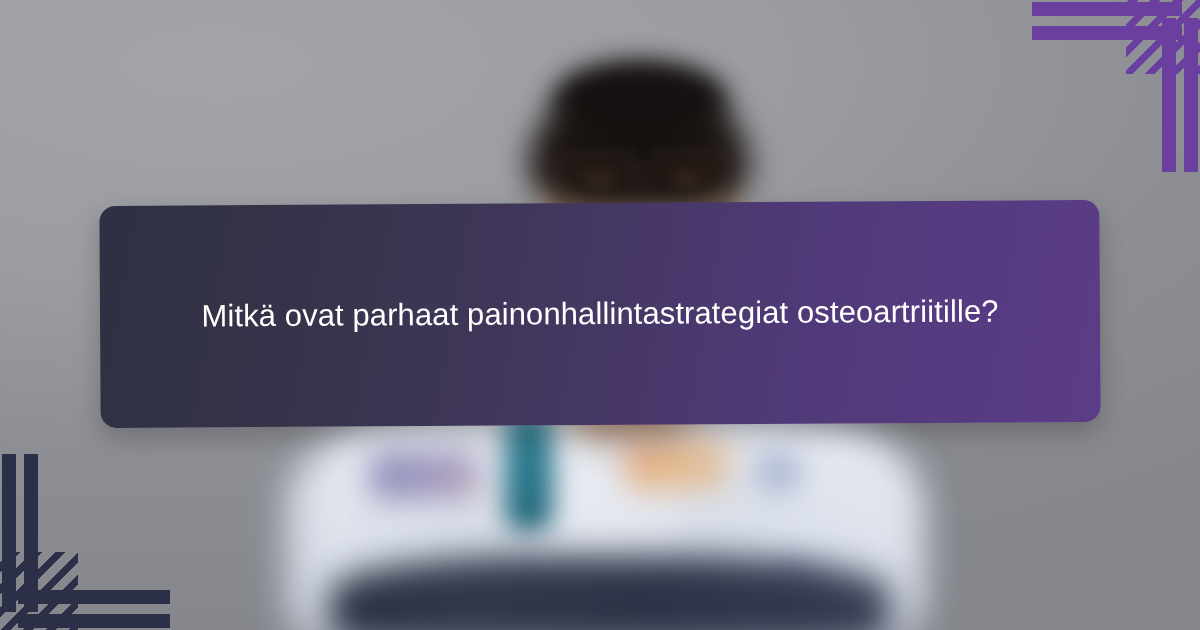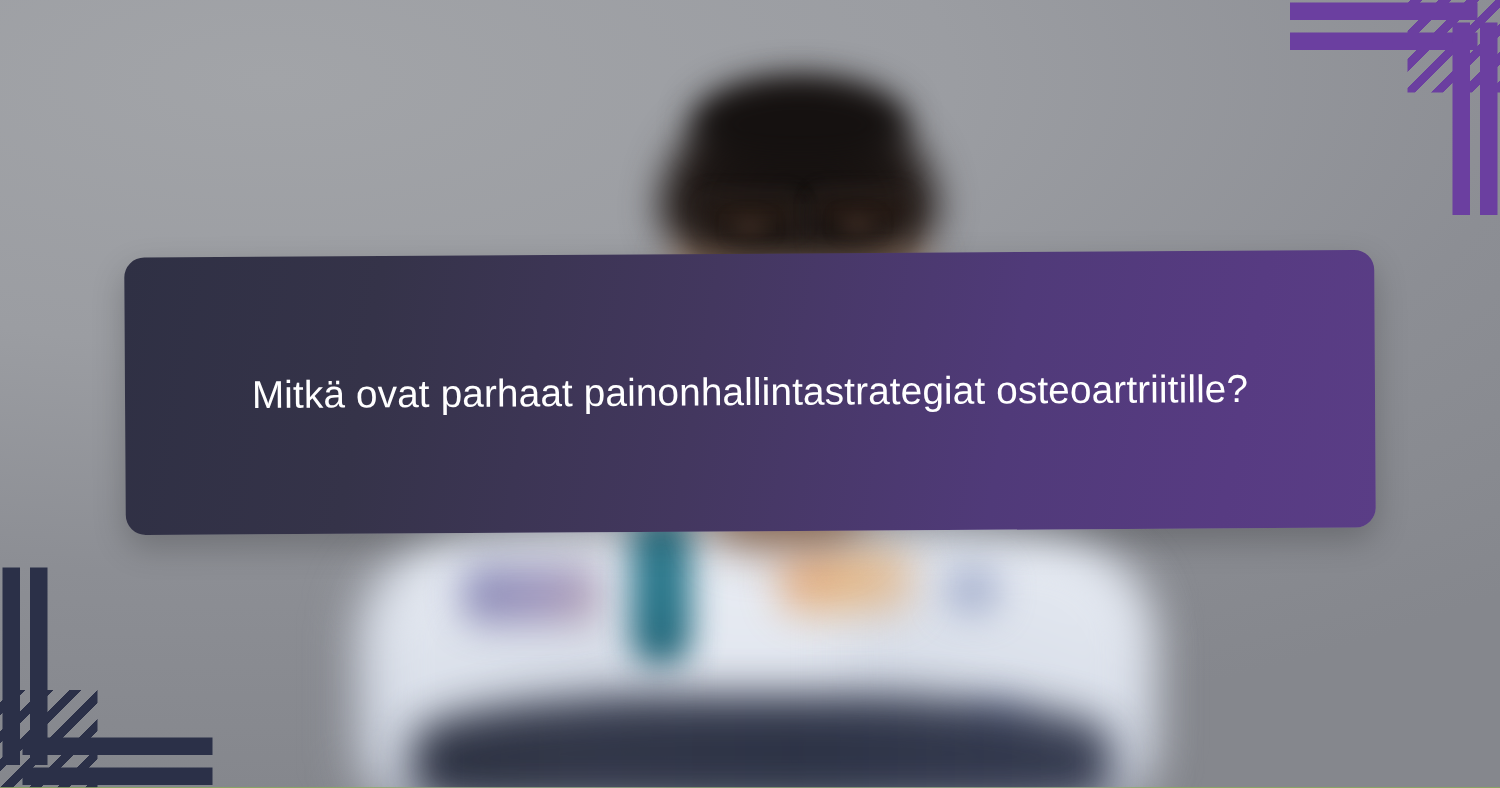--- a/index.html
+++ b/index.html
@@ -8,21 +8,21 @@
     width:1200px; height:630px;
     overflow:hidden;
     font-family:"Liberation Sans", sans-serif;
     background:#8e9096;
   }
 
   .canvas {
     position:relative;
     width:1200px; height:630px;
     overflow:hidden;
-    background:#84cc16;
+    background:#0f172a;
   }
 
   
   .photo-layer {
     position:absolute; inset:0;
     overflow:hidden;
   }
   .bg-wall {
     position:absolute; inset:0;
     background:

